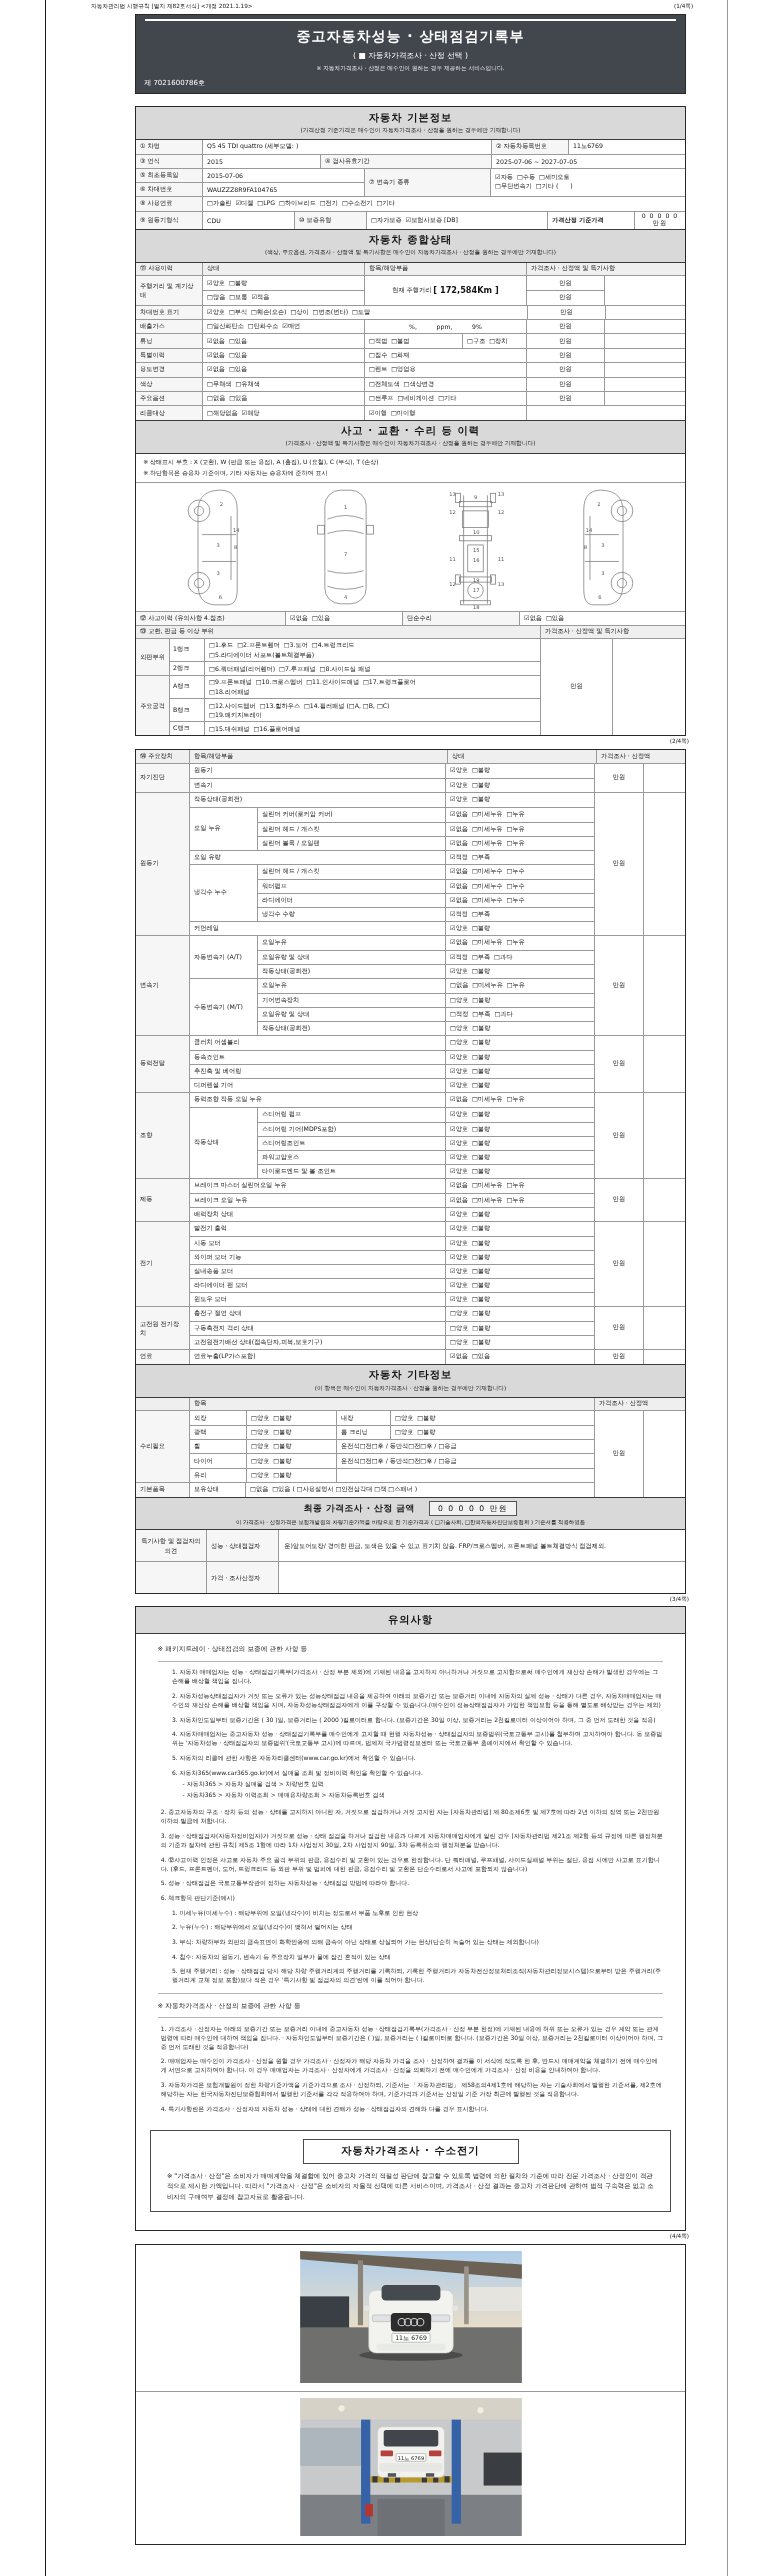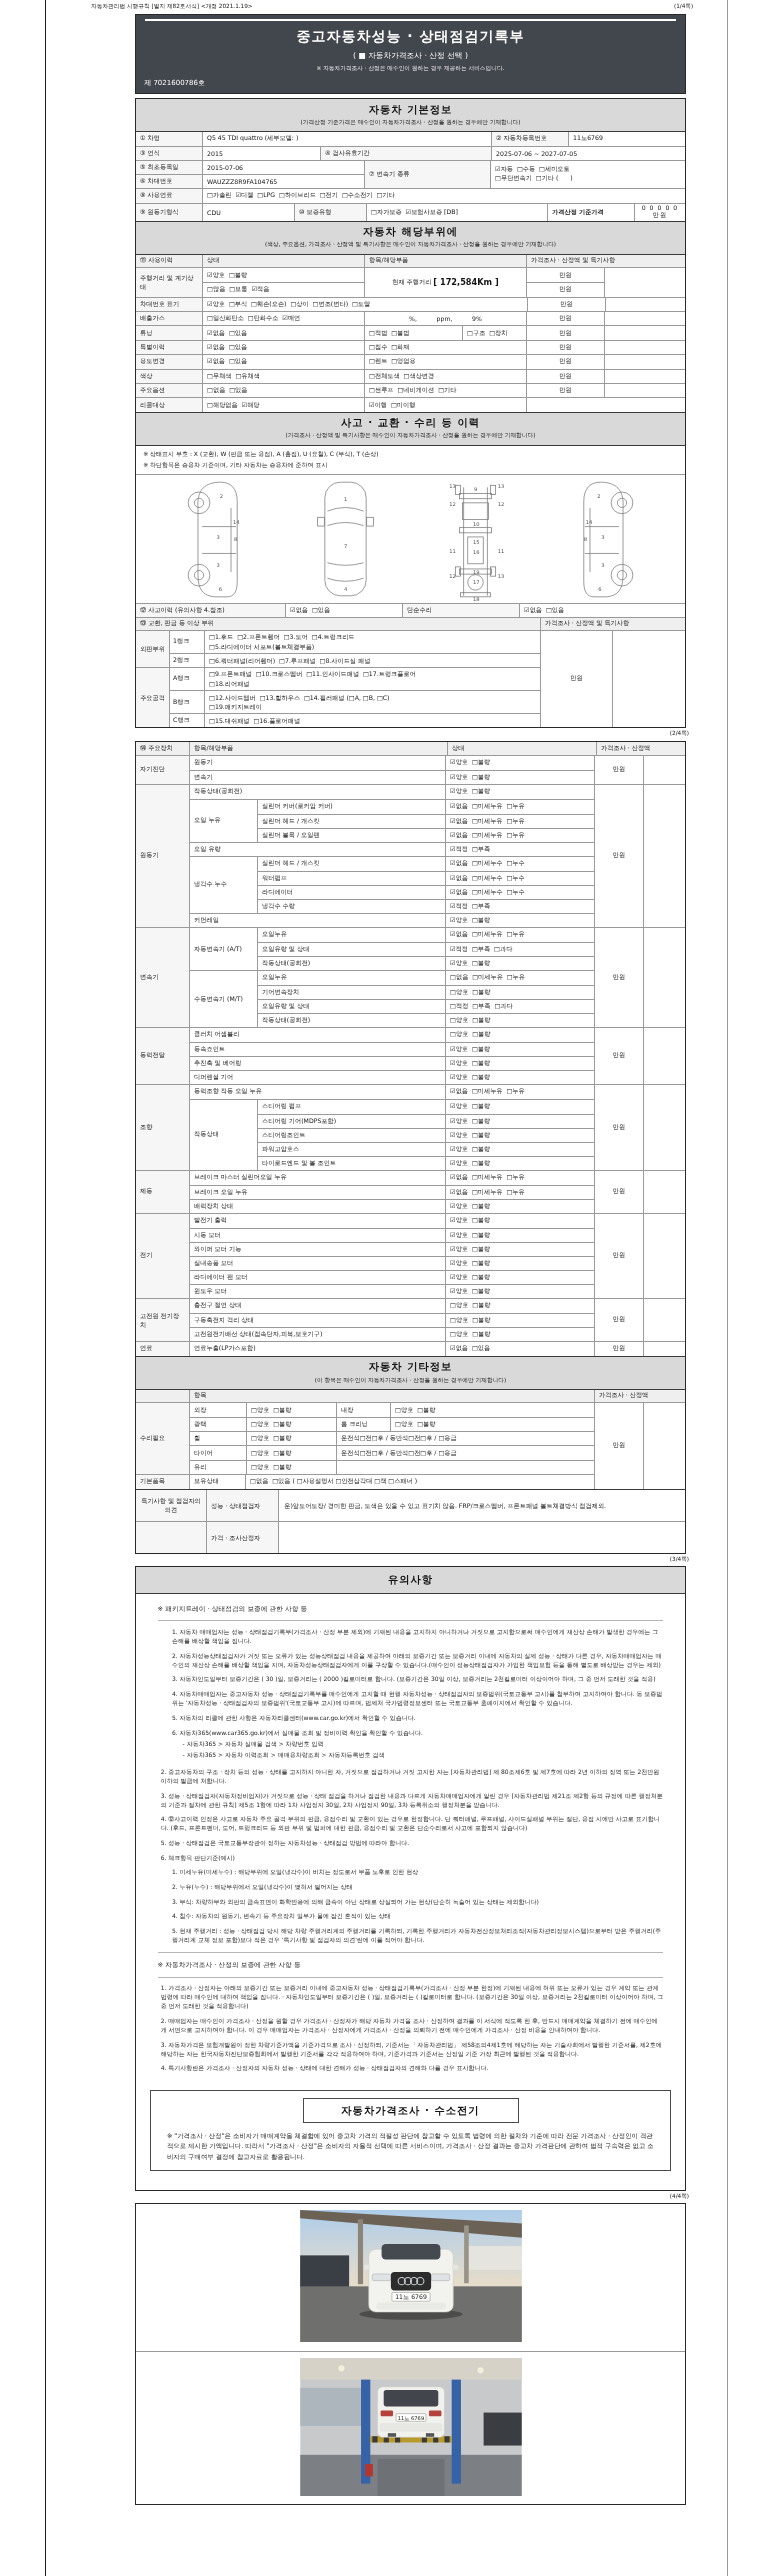--- a/index.html
+++ b/index.html
@@ -90,21 +90,21 @@
   </div>
 
   <div class="dh">
     <div class="rule"></div>
     <div class="t">중고자동차성능 · 상태점검기록부</div>
     <div class="s">( ■ 자동차가격조사 · 산정 선택 )</div>
     <div class="n">※ 자동차가격조사 · 산정은 매수인이 원하는 경우 제공하는 서비스입니다.</div>
     <div class="no">제 7021600786호</div>
   </div>
 
-  <div class="bx" style="margin-top:4px">
+  <div class="bx" style="margin-top:12px">
 
     <div class="bnd">
       <div class="bt">자동차 기본정보</div>
       <div class="bn">(가격산정 기준가격은 매수인이 자동차가격조사 · 산정을 원하는 경우에만 기재합니다)</div>
     </div>
 
     <div class="fr nb" style="min-height:14px">
       <div class="c lb" style="width:66px">① 차명</div>
       <div class="c" style="width:289px">Q5 45 TDI quattro (세부모델: )</div>
       <div class="c lb" style="width:77px">② 자동차등록번호</div>
@@ -140,21 +140,21 @@
     <div class="fr" style="min-height:15px">
       <div class="c lb" style="width:66px">⑨ 원동기형식</div>
       <div class="c" style="width:92px">CDU</div>
       <div class="c lb" style="width:72px">⑩ 보증유형</div>
       <div class="c ck" style="width:181px">□자가보증  ☑보험사보증 [DB]</div>
       <div class="c" style="width:87px;font-weight:bold">가격산정 기준가격</div>
       <div class="c ctr" style="flex:1;letter-spacing:1px">0 0 0 0 0 만원</div>
     </div>
 
     <div class="bnd bnd2">
-      <div class="bt">자동차 해당부위에</div>
+      <div class="bt">자동차 종합상태</div>
       <div class="bn">(색상, 주요옵션, 가격조사 · 산정액 및 특기사항은 매수인이 자동차가격조사 · 산정을 원하는 경우에만 기재합니다)</div>
     </div>
 
     <div class="fr nb hd" style="min-height:12.4px">
       <div class="c" style="width:66px">⑪ 사용이력</div>
       <div class="c" style="width:162px">상태</div>
       <div class="c" style="width:162px">항목/해당부품</div>
       <div class="c" style="flex:1">가격조사 · 산정액 및 특기사항</div>
     </div>
 
@@ -712,20 +712,25 @@
         <div class="grp2">
           <div class="gc" style="width:53px;justify-content:flex-start;min-height:14px">기본품목</div>
           <div class="c bl" style="width:56px">보유상태</div>
           <div class="c bl ck" style="flex:1">□없음  □있음 ( □사용설명서 □안전삼각대 □잭 □스패너 )</div>
         </div>
       </div>
       <div class="c bl ctr" style="width:49px">만원</div>
       <div class="c bl" style="width:42px"></div>
     </div>
 
+    <div class="final">
+      <span class="fl">최종 가격조사 · 산정 금액</span>
+      <span class="fv">0 0 0 0 0 만원</span>
+      <div class="fn ck">이 가격조사 · 산정가격은 보험개발원의 차량기준가액을 바탕으로 한 기준가격과 ( □기술사회, □한국자동차진단보증협회 ) 기준서를 적용하였음</div>
+    </div>
 
     <div class="fr nb" style="border-top:1px solid #3a3a3a;min-height:32px">
       <div class="c lb ctr opl" style="width:70px" rowspan="2">특기사항 및 점검자의 의견</div>
       <div class="c lb opl" style="width:72px">성능 · 상태점검자</div>
       <div class="c opl" style="flex:1;padding:3.1px 5.2px">운)앞도어도장/ 경미한 판금, 도색은 있을 수 있고 표기치 않음. FRP/크로스멤버, 프론트패널 볼트체결방식 점검제외.</div>
     </div>
     <div class="fr" style="min-height:32px">
       <div class="c lb" style="width:70px"></div>
       <div class="c lb opl" style="width:72px">가격 · 조사산정자</div>
       <div class="c" style="flex:1"></div>

